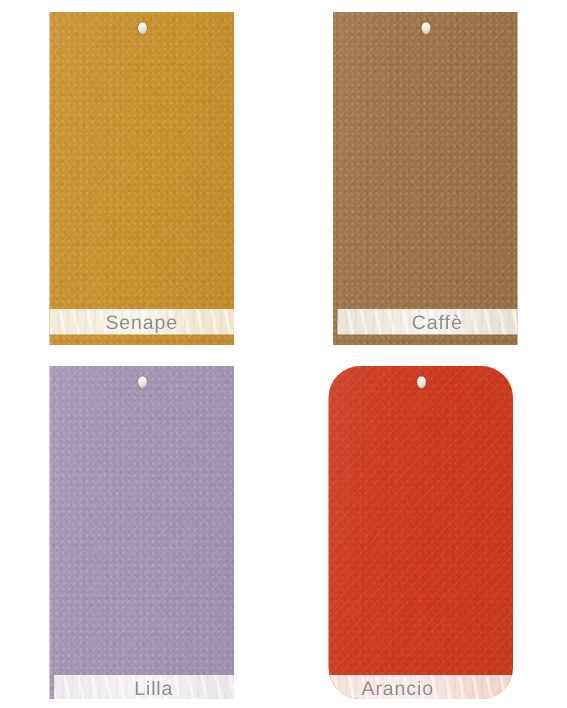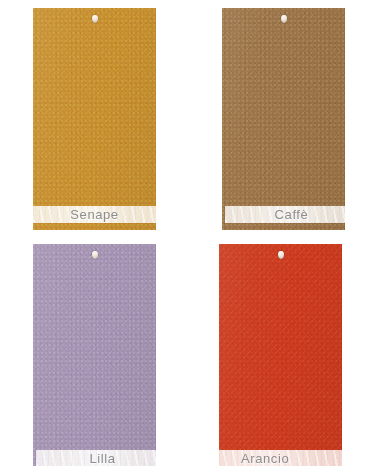--- a/index.html
+++ b/index.html
@@ -178,21 +178,21 @@
       <div class="grain2"></div>
       <div class="sheen"></div>
       <div class="punch-hole"></div>
       <div class="label-strip">
         <span class="label-text" style="color: rgb(141, 141, 141);">Lilla</span>
       </div>
     </div>
   </div>
 
   <div class="swatch-cell c3">
-    <div class="swatch-card" style="background-color: rgb(204, 58, 30);">
+    <div class="swatch-card" style="background-color: rgb(204, 58, 30); border-radius: 21px;">
       <div class="grain"></div>
       <div class="grain2"></div>
       <div class="sheen"></div>
       <div class="punch-hole"></div>
       <div class="label-strip">
         <span class="label-text" style="color: rgb(141, 141, 141);">Arancio</span>
       </div>
     </div>
   </div>
 

